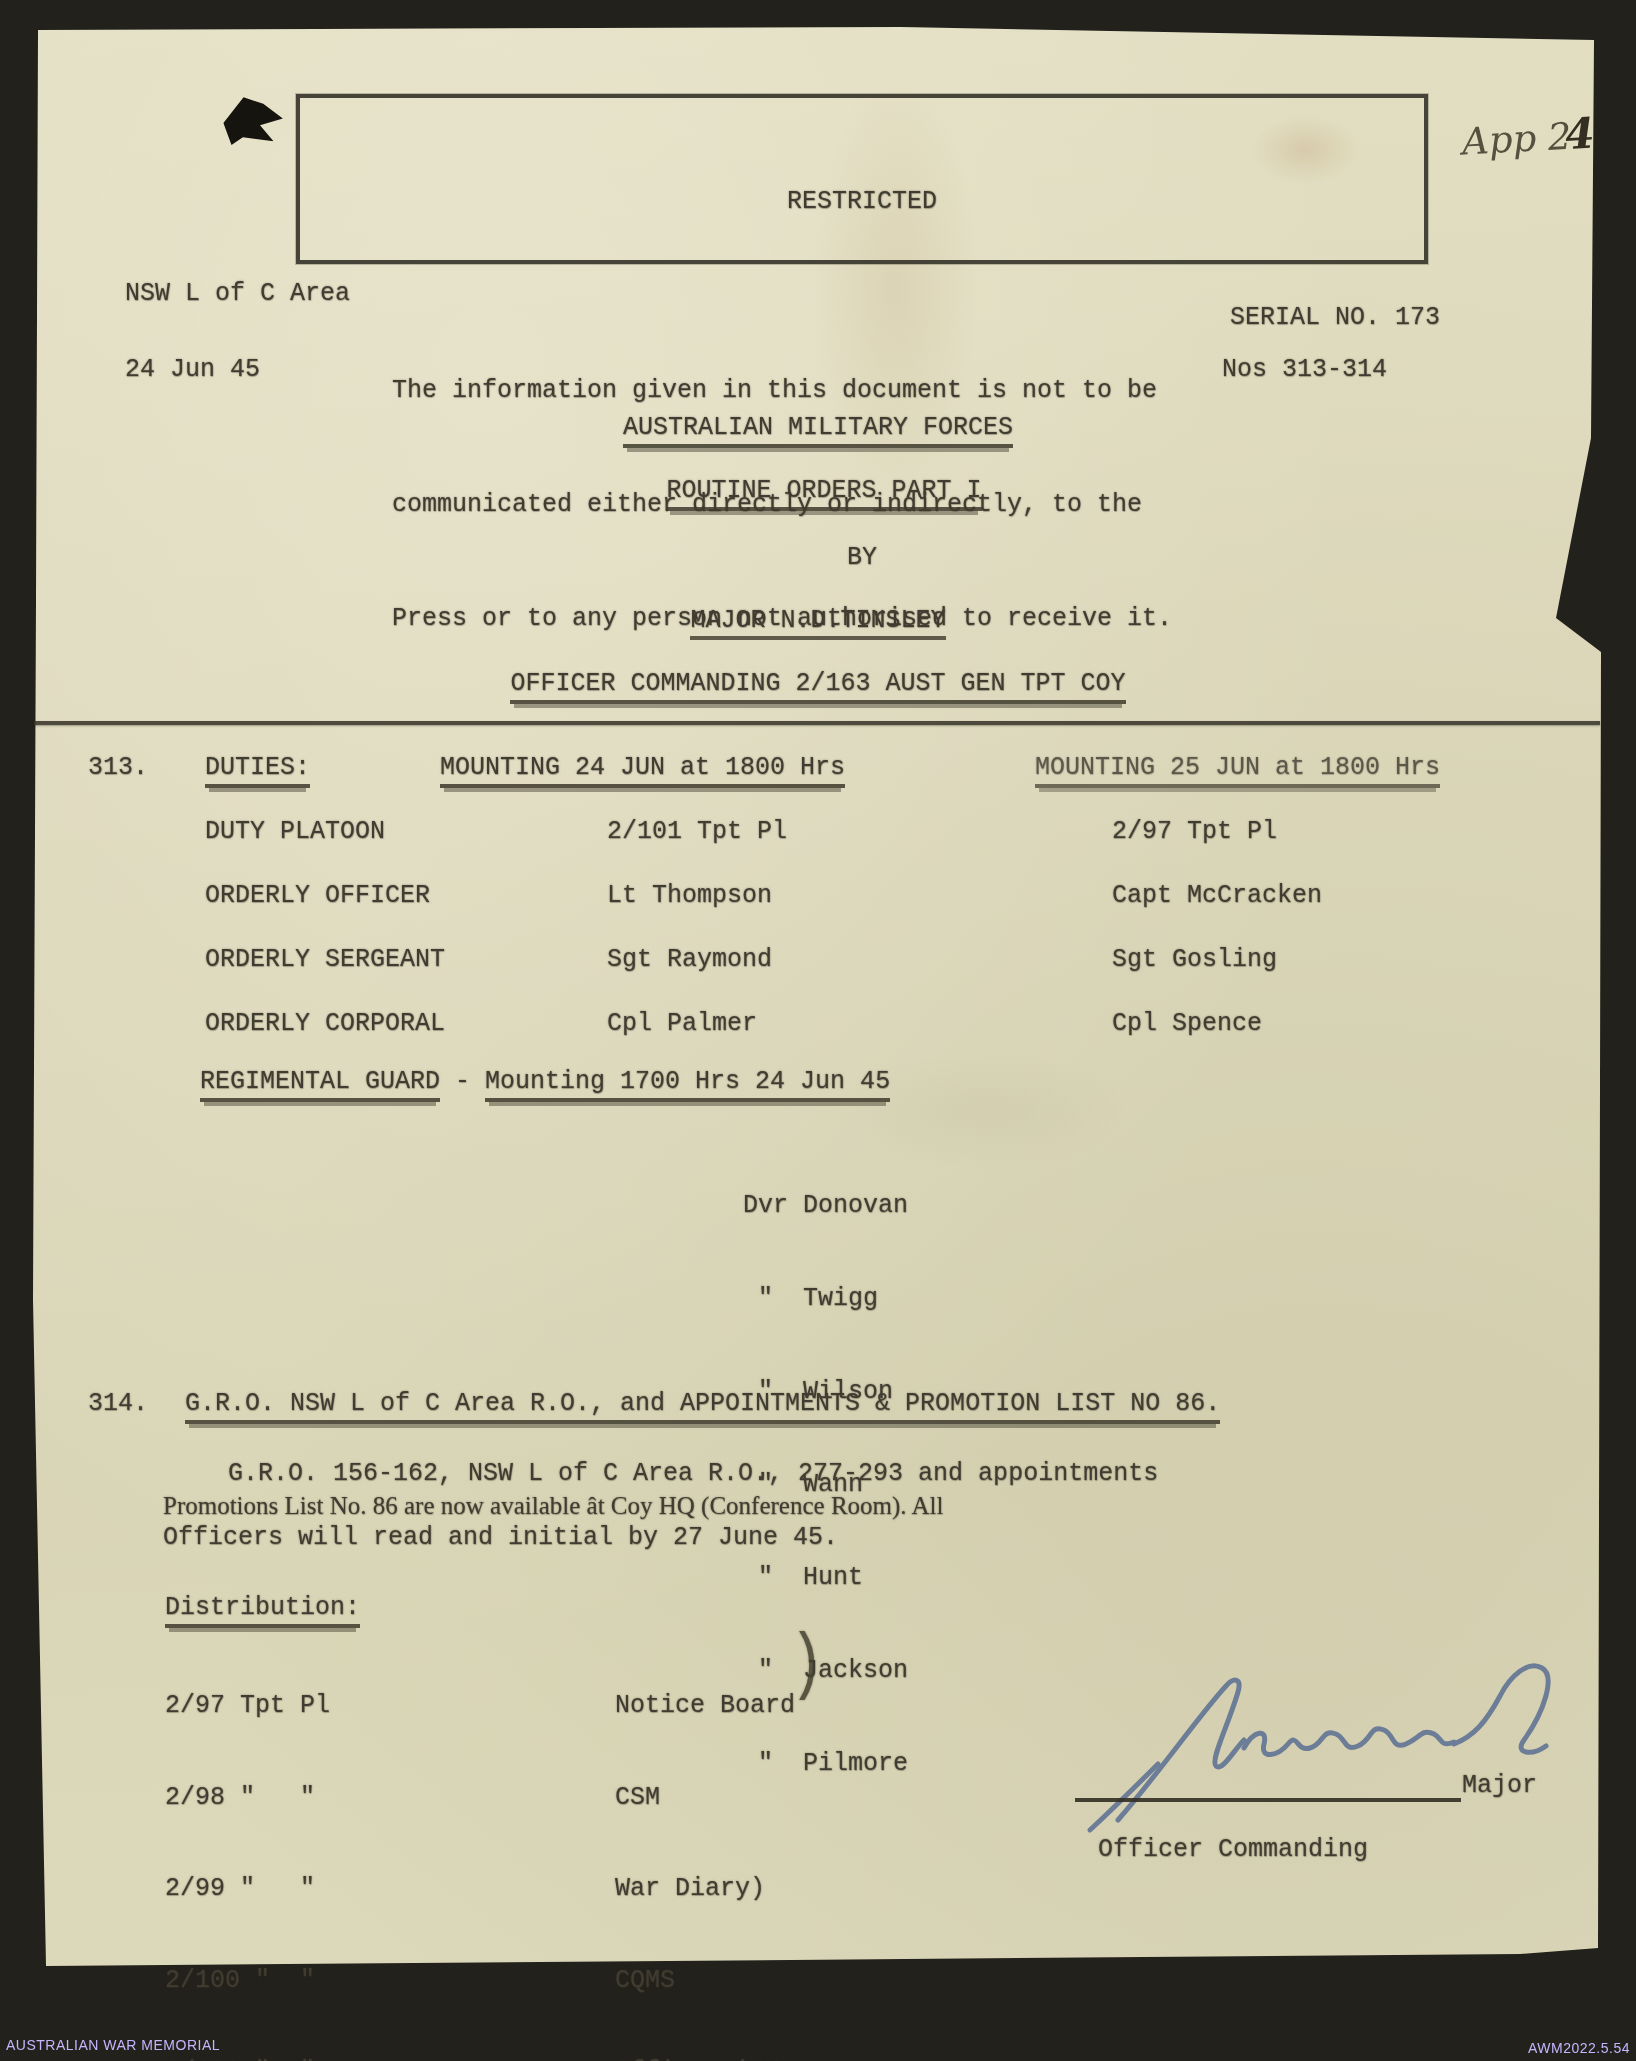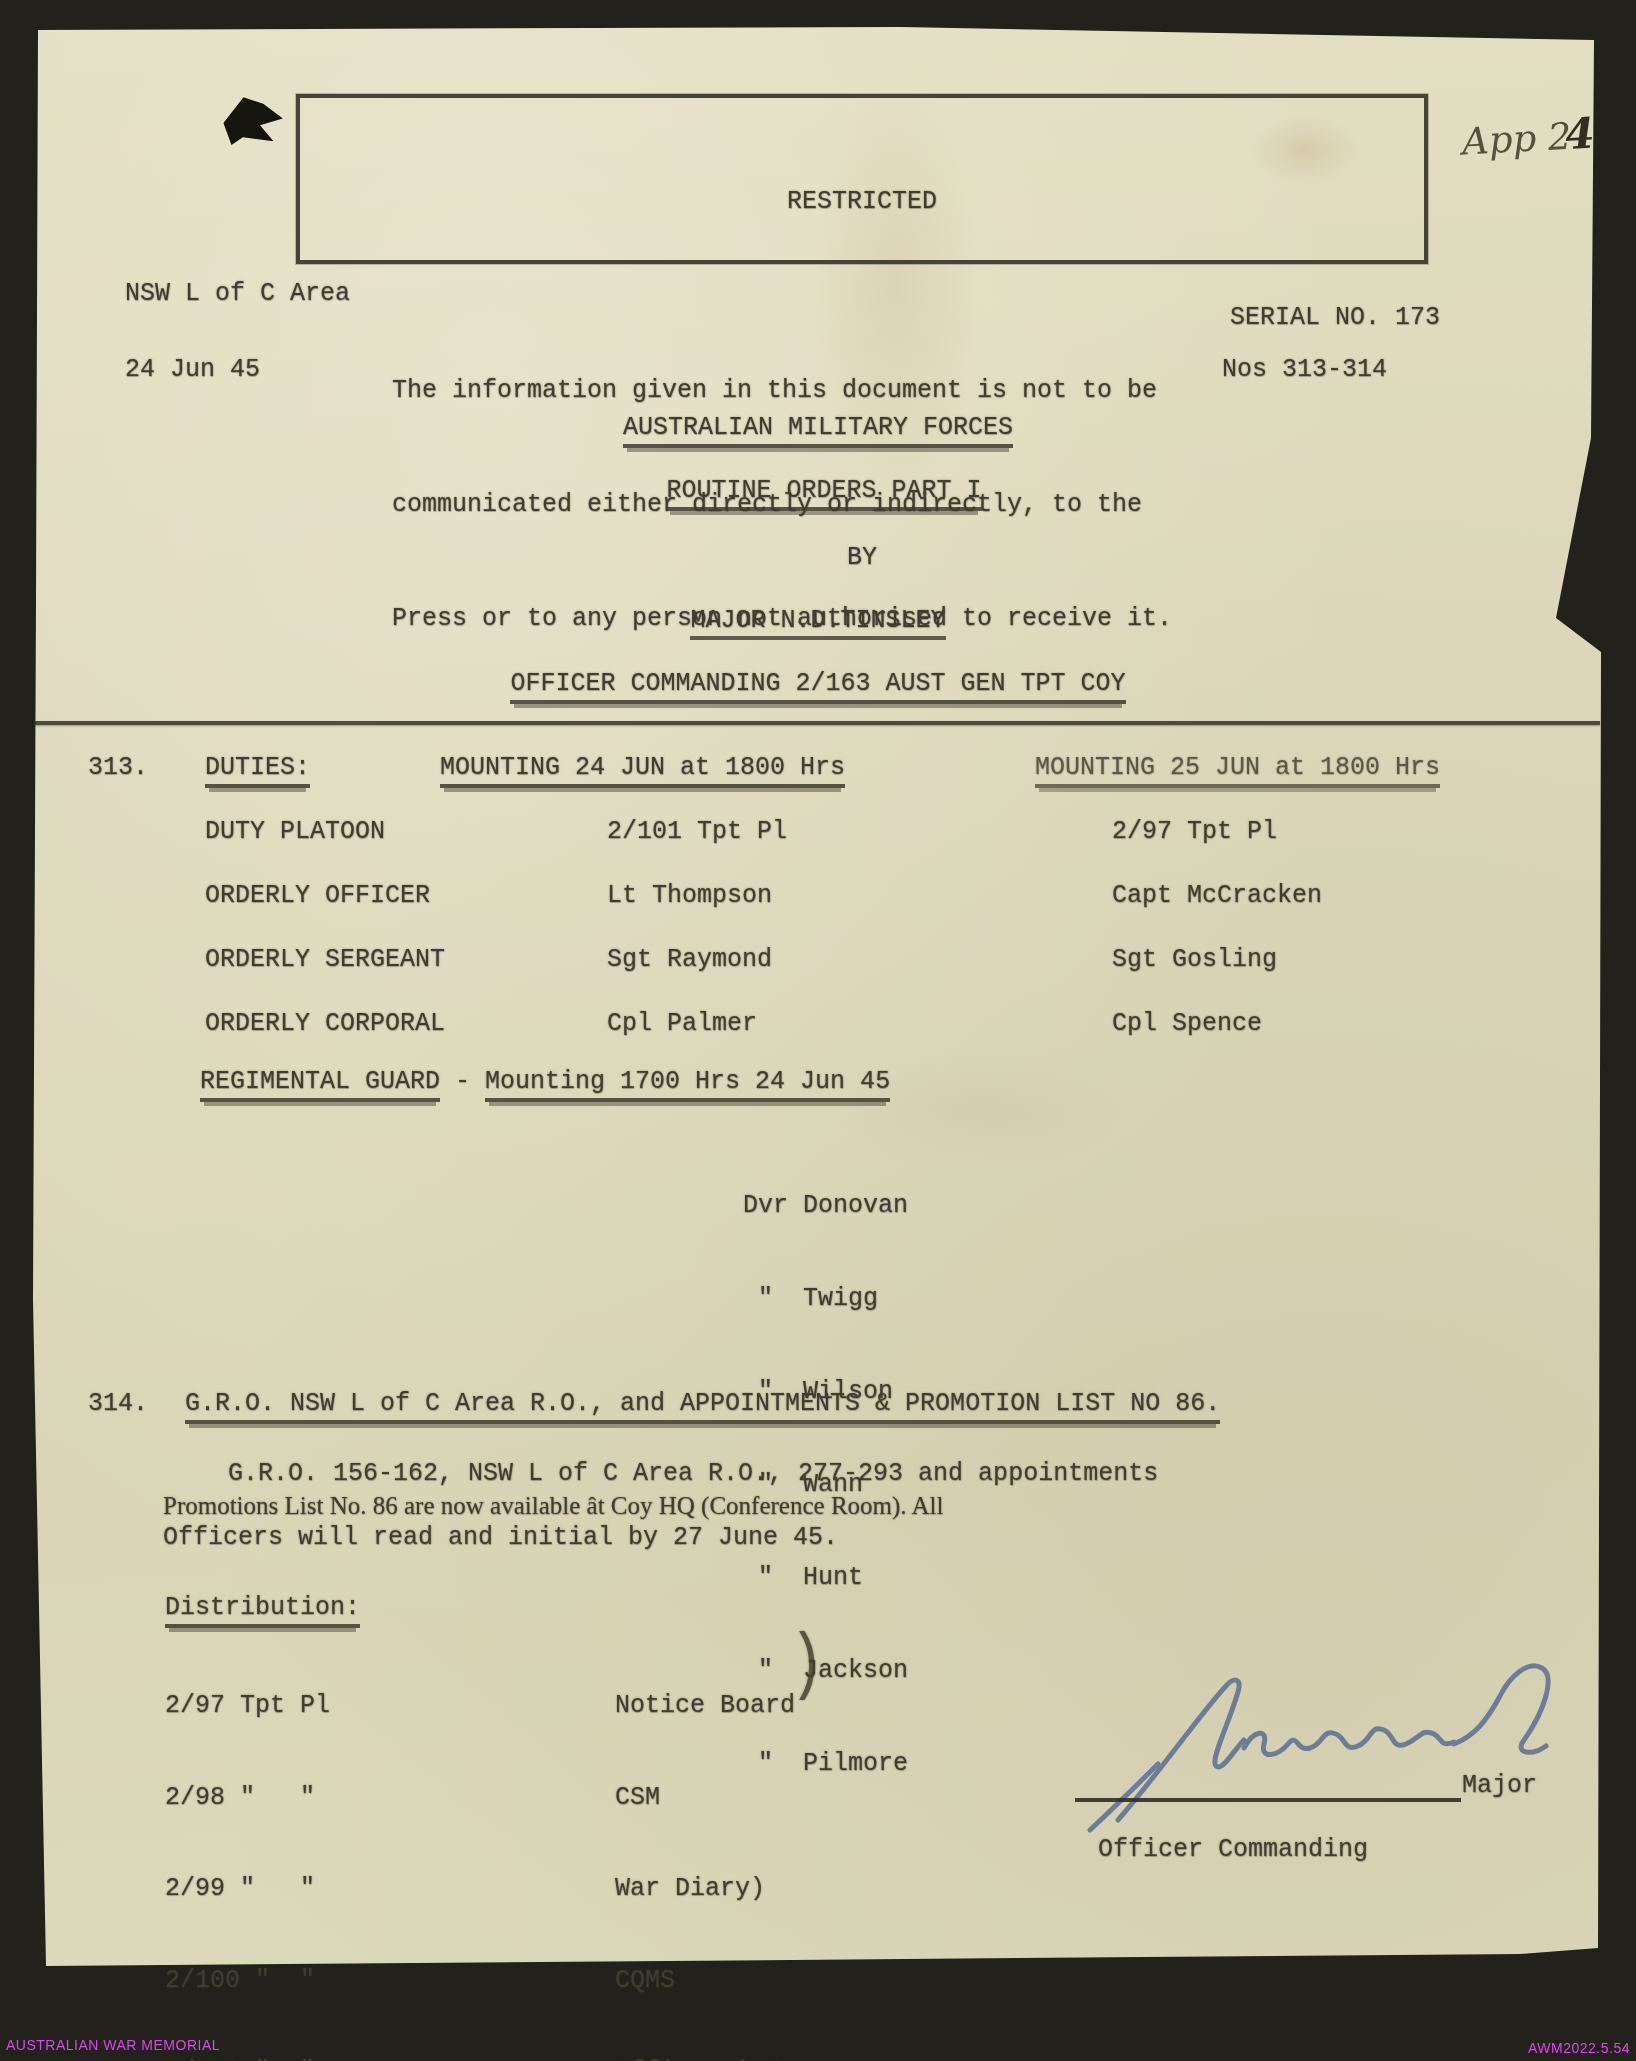--- a/index.html
+++ b/index.html
@@ -37,21 +37,21 @@
   #hand-note{left:1462px;top:112px;font-family:"DejaVu Serif",serif;font-style:italic;
              font-size:37px;color:#57503e;transform:rotate(-3deg);white-space:pre;}
   #hand-note b{font-size:42px;color:#342e22;font-weight:bold;margin-left:-6px;}
   #rule{left:34px;top:721px;width:1566px;height:4px;background:rgba(52,48,38,.85);
         box-shadow:0 1px 2px rgba(52,48,38,.4);}
   .guardcol{line-height:31px;}
   .distcol{line-height:30.5px;}
   #brace{left:790px;top:1641px;font-size:56px;transform:scaleY(1.32);transform-origin:top left;
          color:#43402f;opacity:.85;}
   #sig-underline{left:1075px;top:1798px;width:386px;height:4px;background:rgba(50,46,36,.9);}
-  .archive-label{font-family:"Liberation Sans",sans-serif;font-size:14px;color:#d946ef;letter-spacing:.5px;}
+  .archive-label{font-family:"Liberation Sans",sans-serif;font-size:14px;color:#c4b5fd;letter-spacing:.5px;}
   svg.sig{overflow:visible;}
 </style>
 </head>
 <body>
 
 <div id="stage">
 
   <div id="paper"></div>
   <div id="stain1" class="stain"></div>
   <div id="stain2" class="stain"></div>

